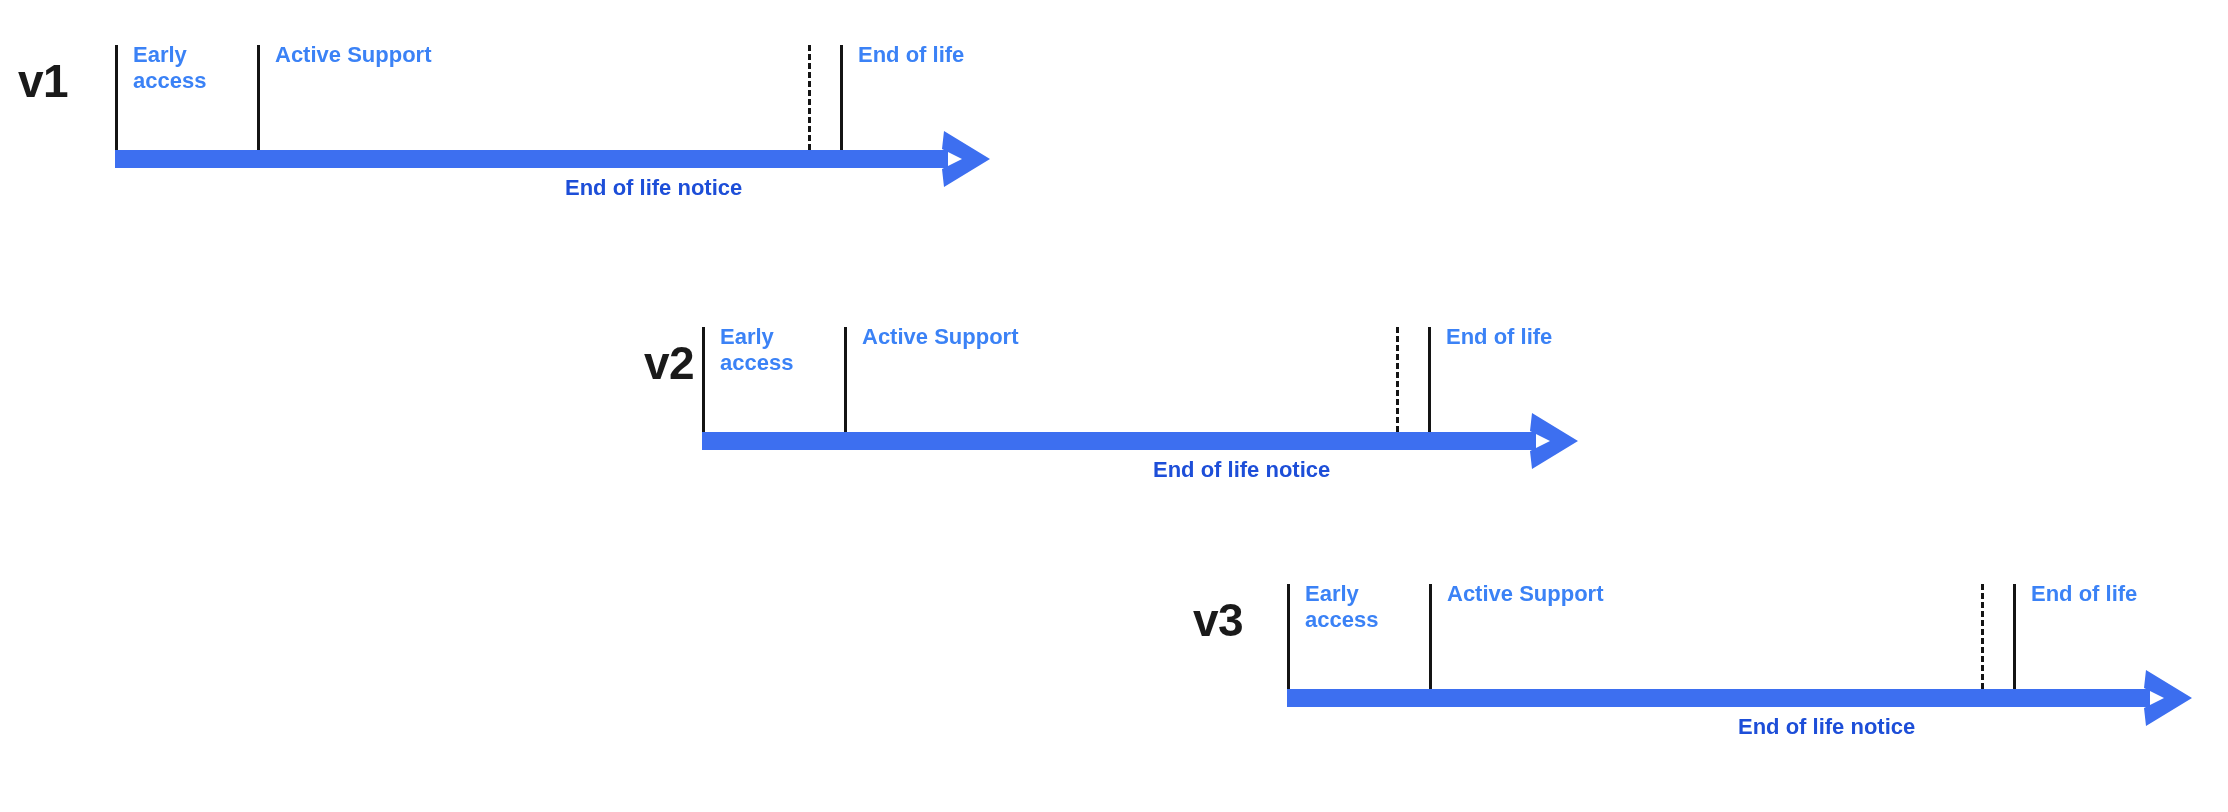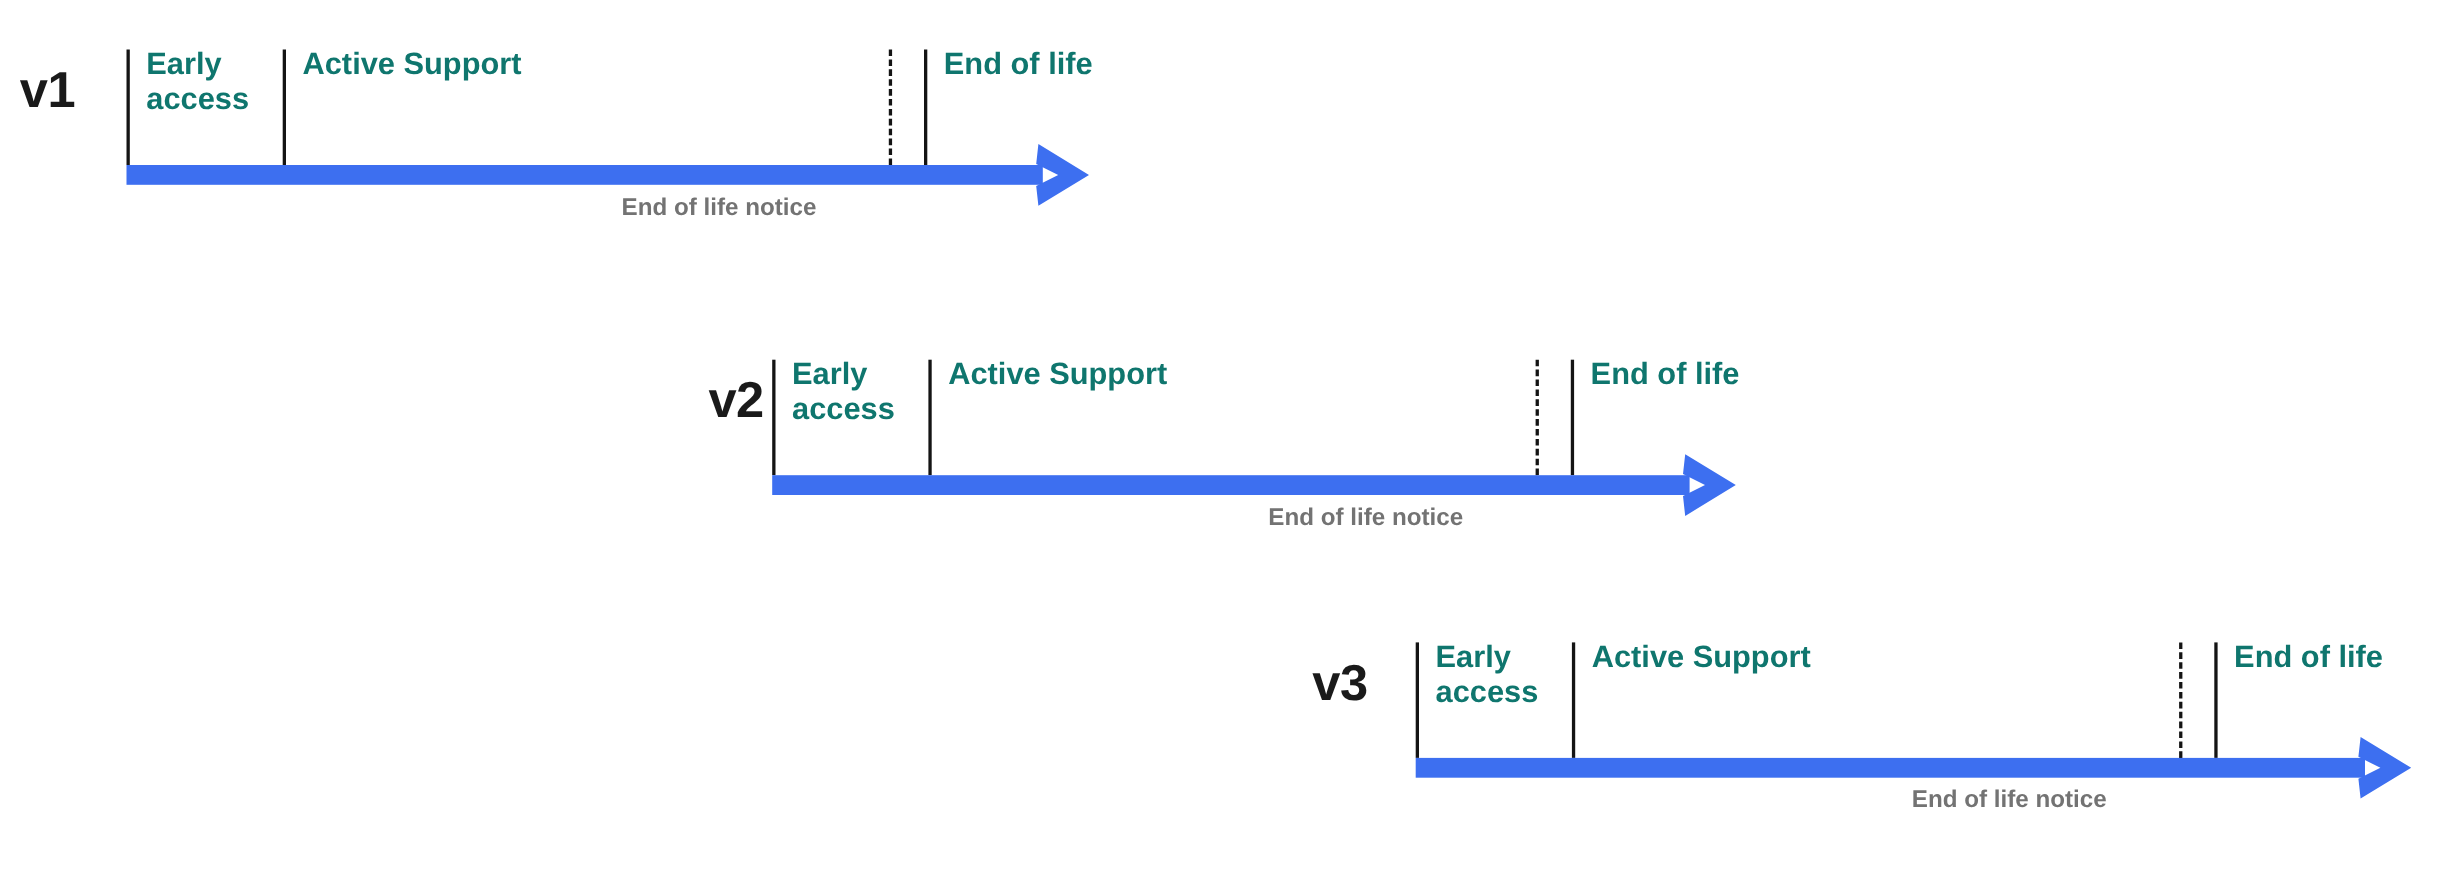--- a/index.html
+++ b/index.html
@@ -46,23 +46,23 @@
   }
   .tick.dashed {
     width: 0;
     background: transparent;
     border-left: 3px dashed #141414;
   }
 
   
   .phase-label {
     position: absolute;
-    font-size: 28px;
+    font-size: 22px;
     font-weight: 700;
-    color: #0f766e;
+    color: #3b82f6;
     line-height: 1.16;
     white-space: pre-line;
   }
 
   
   .arrow-wrap {
     position: absolute;
     height: 54px;
   }
   .arrow-wrap svg {
@@ -70,21 +70,21 @@
     width: 100%;
     height: 100%;
     overflow: visible;
   }
 
   
   .notice-label {
     position: absolute;
     font-size: 22px;
     font-weight: 700;
-    color: #737373;
+    color: #1d4ed8;
     white-space: nowrap;
   }
 </style>
 </head>
 <body>
 
 <div id="canvas">
     <div class="timeline-row" style="left: 0px; top: 0px; width: 2228px;">
       <div class="version-label" style="left: 18px; top: 58px;">v1</div>
       <div class="tick" style="left: 115px; top: 45px; height: 105px;"></div>

